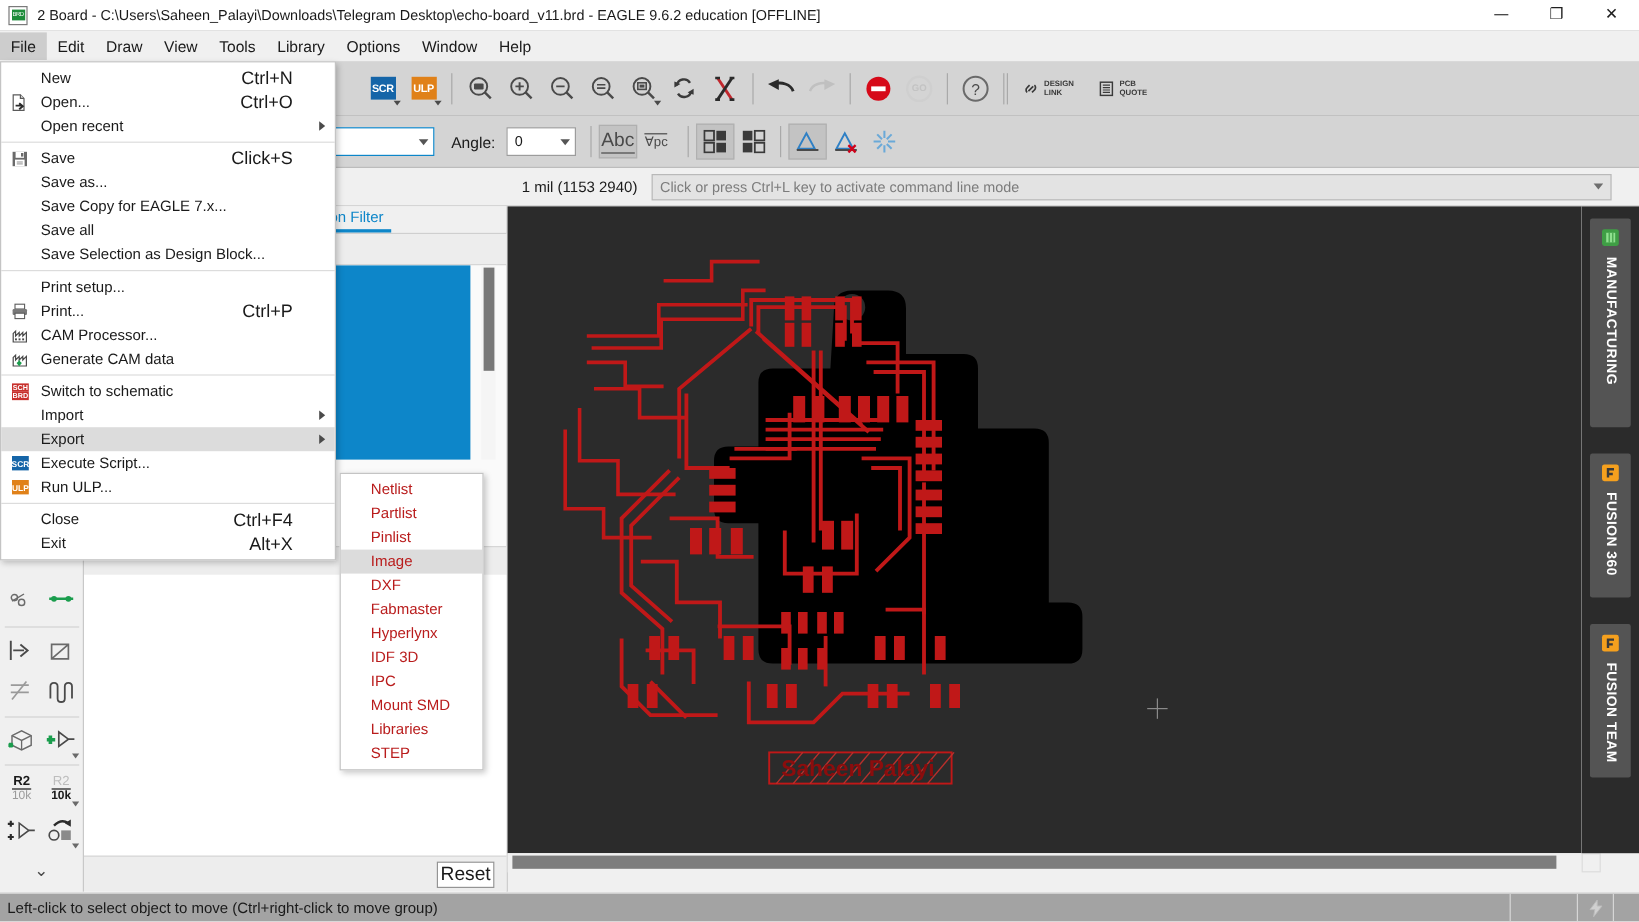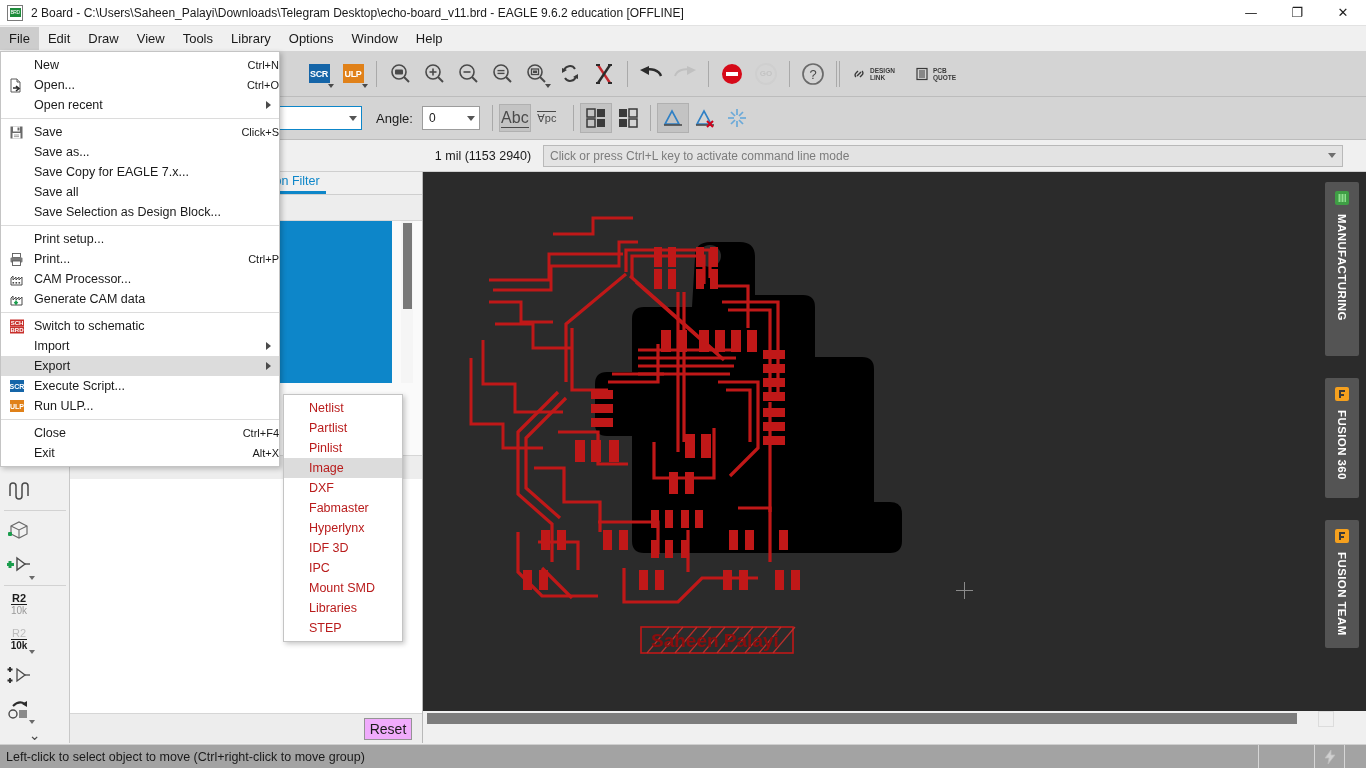--- a/index.html
+++ b/index.html
@@ -92,21 +92,21 @@
   #cmdline .carrow2 { margin-left:auto; width:0;height:0;
     border-left:4px solid transparent;border-right:4px solid transparent;
     border-top:5px solid #6e6e6e;}
 
   
   #toolpalette {
     position: absolute; left: 0; top: 172px; width: 70px; height: 571px;
     background: #f0f0f0; border-right: 1px solid #c8c8c8;
     display: flex; flex-direction: column; align-items: center;
   }
-  .tp-row { display: flex; width: 66px; flex-direction: column; }
+  .tp-row { display: flex; width: 66px; }
   .tp-cell { width: 35px; height: 35px; display: flex; align-items: center;
              justify-content: center; position: relative; }
   .tp-sep { width: 62px; height: 1px; background: #d2d2d2; margin: 2px 0; }
   .tp-caret { position:absolute; right:2px; bottom:3px; width:0;height:0;
     border-left:3.5px solid transparent;border-right:3.5px solid transparent;
     border-top:4px solid #6a6a6a; }
 
   
   #leftdock {
     position: absolute; left: 70px; top: 172px; width: 353px; height: 571px;
@@ -123,22 +123,22 @@
   .lp-body { position: relative; flex: 1; overflow: hidden; }
   .lp-blue { position:absolute; left:0; top:0; width: 322px; height: 162px; background:#0d86c9;}
   .lp-vscroll { position:absolute; right: 9px; top: 0; width: 12px; height: 162px;
     background: linear-gradient(90deg,#f5f5f5,#f5f5f5); }
   .lp-thumb { position:absolute; right: 10px; top: 2px; width: 9px; height: 86px;
     background:#787878; }
   .lp-footer { height: 24px; background:#ededed; border-top:1px solid #d6d6d6;}
   .lp-white { flex:1; background:#ffffff; }
   #reset-row { height: 30px; background:#ededed; border-top:1px solid #d6d6d6;
     display:flex; align-items:center; justify-content:flex-end; padding-right: 10px;}
-  #reset-btn { width: 48px; height: 22px; background:#f0abfc; border:1px solid #949494;
-    font-size: 14px; display:flex; align-items:center; justify-content:center;}
+  #reset-btn { width: 48px; height: 22px; background:#ffffff; border:1px solid #949494;
+    font-size: 16px; display:flex; align-items:center; justify-content:center;}
 
   
   #canvas {
     position: absolute; left: 423px; top: 172px; width: 895px; height: 539px;
     background: #2b2b2b; overflow: hidden;
   }
   #crosshair { position: absolute; left: 533px; top: 410px; width: 17px; height: 17px;}
   #crosshair:before, #crosshair:after { content:""; position:absolute; background:#8a8a8a;}
   #crosshair:before { left:8px; top:0; width:1px; height:17px;}
   #crosshair:after { left:0; top:8px; width:17px; height:1px;}
@@ -181,21 +181,21 @@
 
   
   #filemenu {
     position: absolute; left: 0; top: 51px; width: 280px;
     background: #ffffff; border: 1px solid #c4c4c4;
     box-shadow: 2px 2px 5px rgba(0,0,0,0.22); padding: 3px 0; z-index: 50;
   }
   .fm-item { height: 20px; display:flex; align-items:center; font-size: 12.5px;
              color:#1a1a1a; position: relative; padding-left: 33px; }
   .fm-item.hl { background:#dcdcdc; }
-  .fm-item .accel { margin-left:auto; font-size: 11px; }
+  .fm-item .accel { margin-left:auto; padding-right: 35px; font-size: 15px; }
   .fm-item .submark { position:absolute; right: 8px; width:0;height:0;
     border-top:4px solid transparent;border-bottom:4px solid transparent;
     border-left:5px solid #4a4a4a; }
   .fm-icon { position:absolute; left: 7px; top: 2px; width: 17px; height: 16px;
     display:flex; align-items:center; justify-content:center; }
   .fm-div { height: 1px; background:#dcdcdc; margin: 3px 0; }
 
   
   #exportmenu {
     position: absolute; left: 283px; top: 394px; width: 120px;

